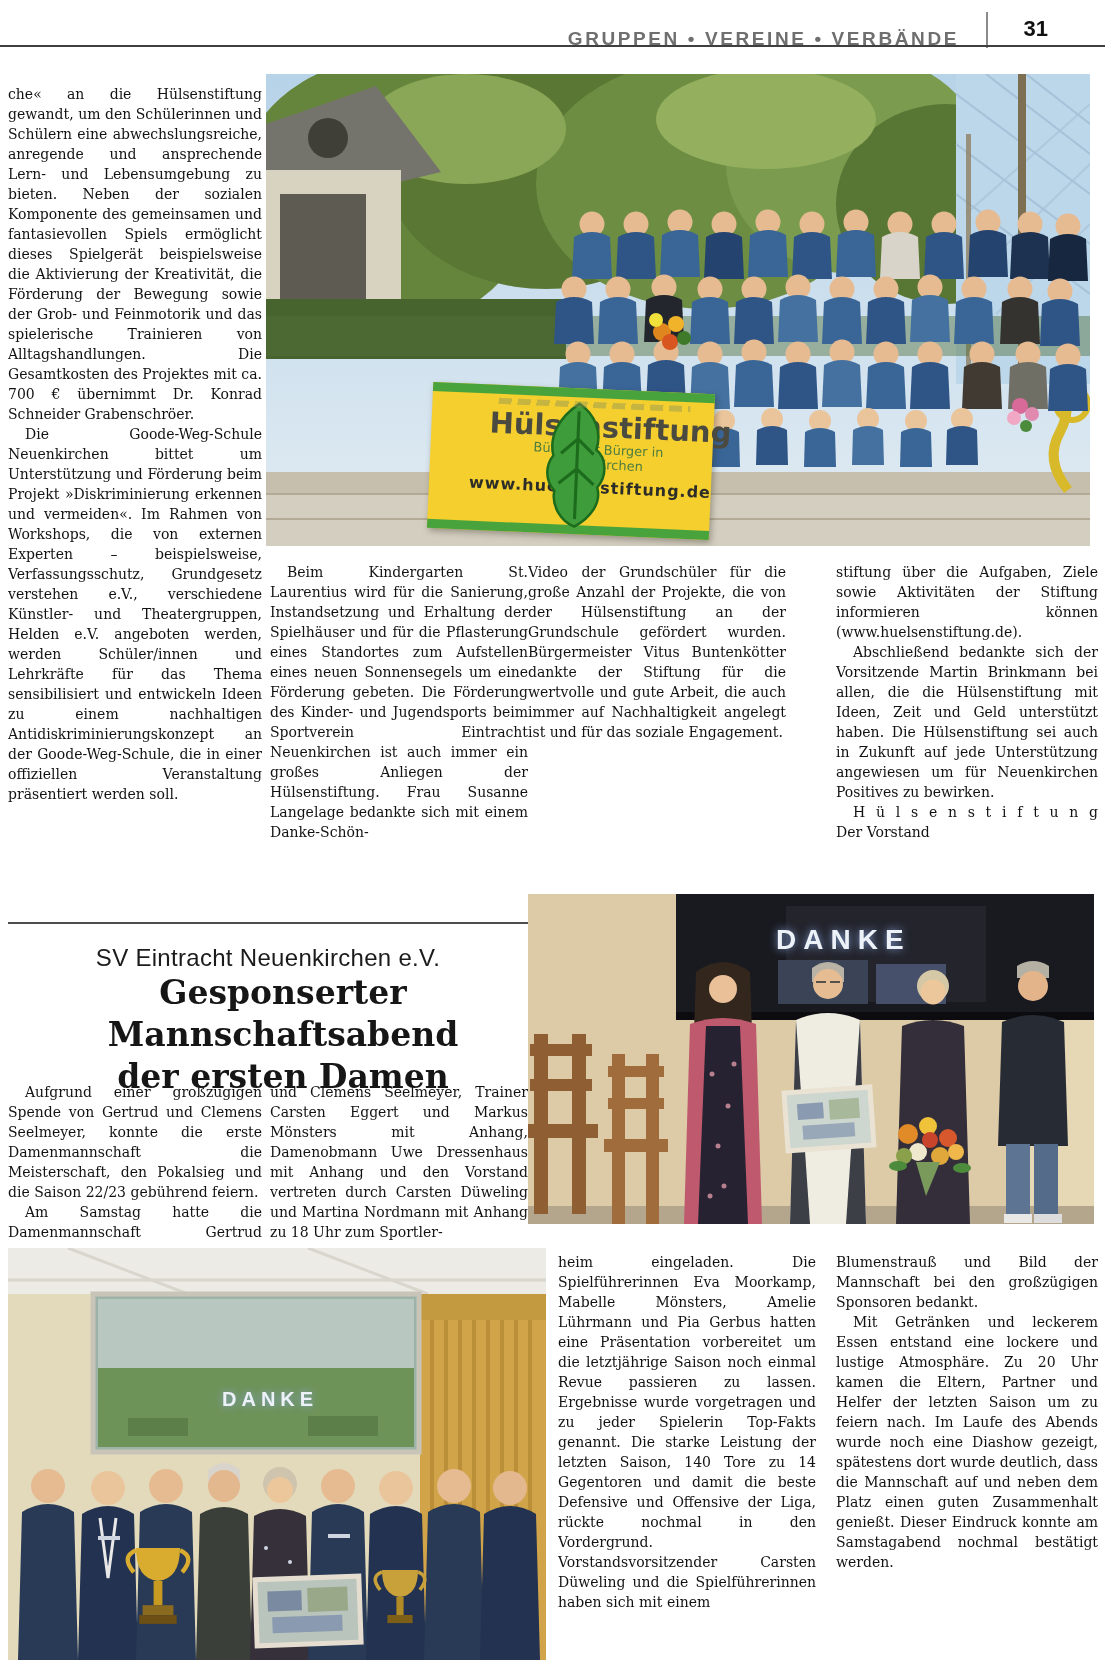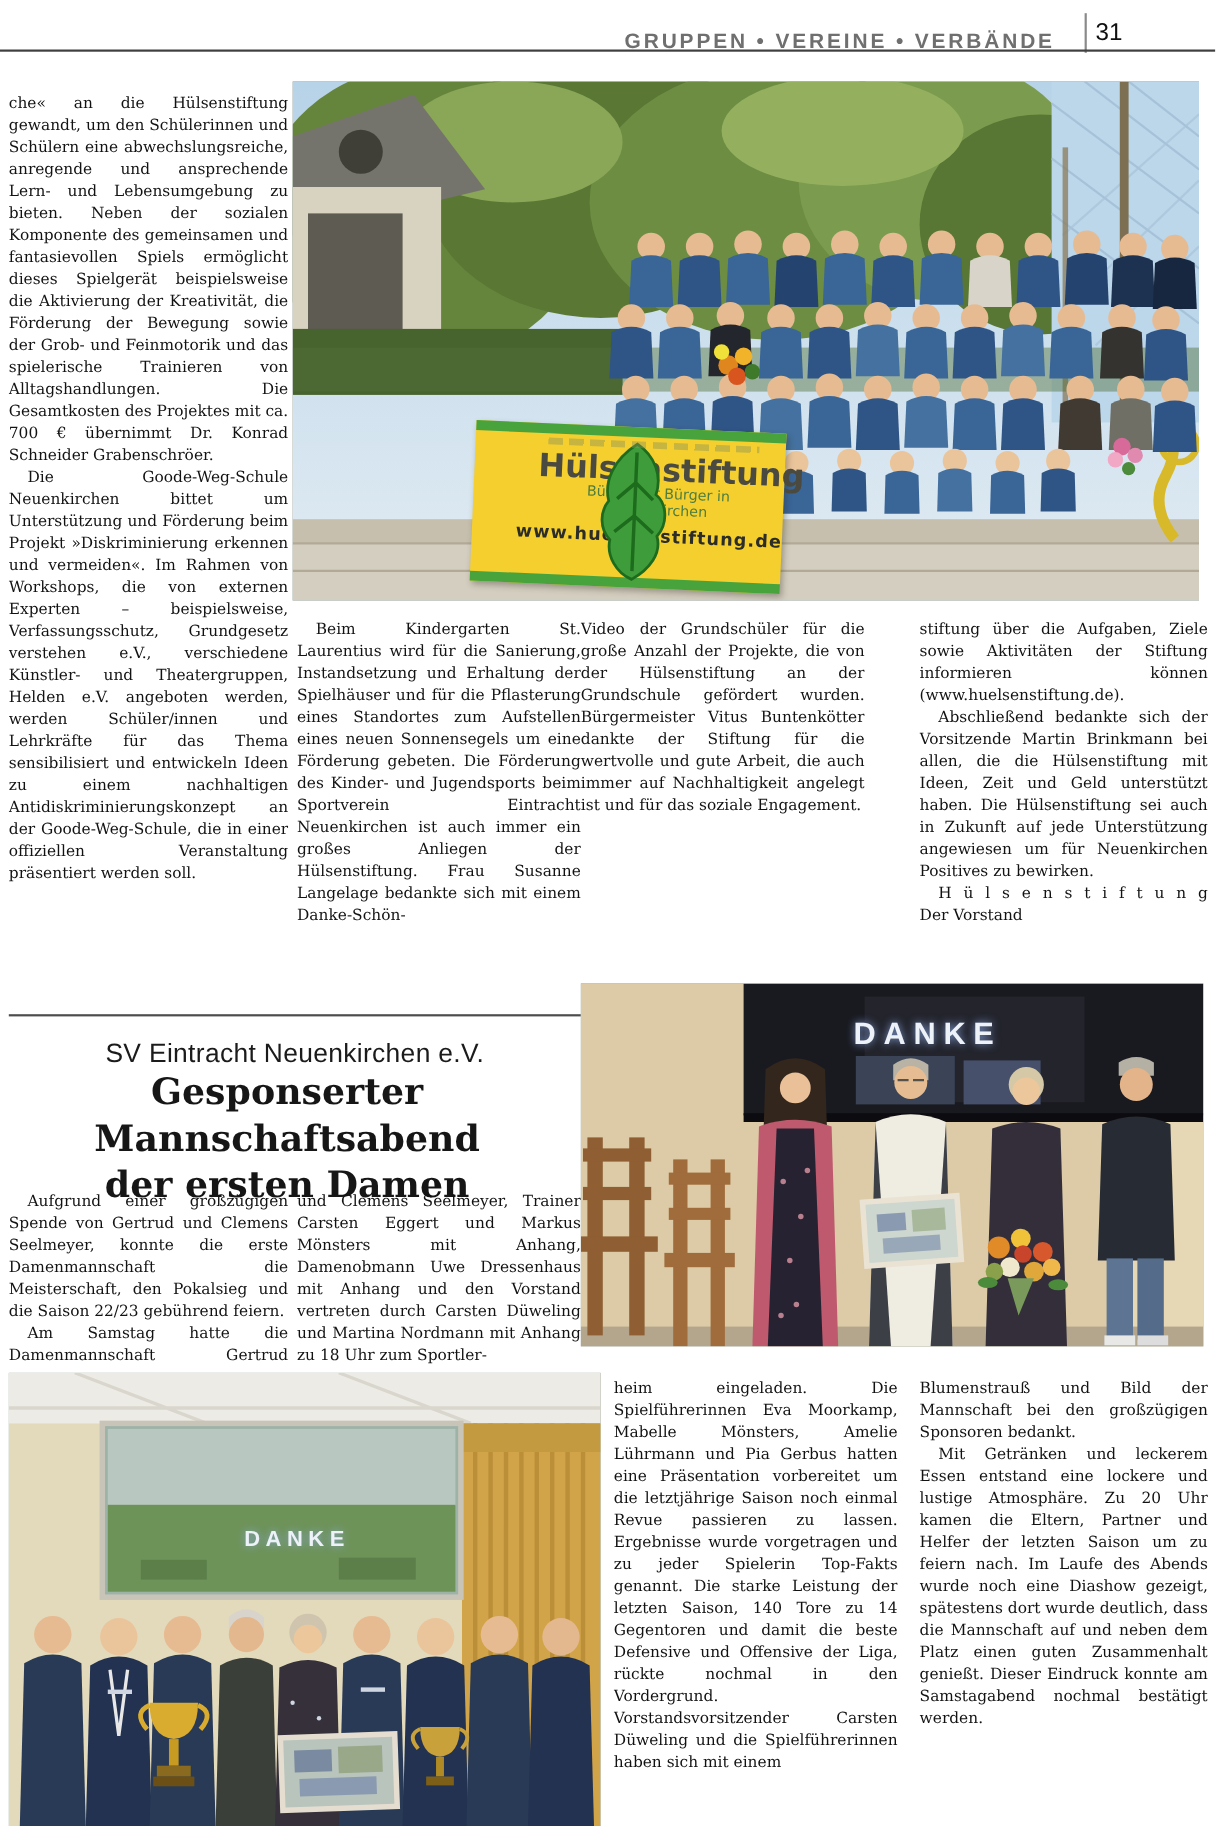--- a/index.html
+++ b/index.html
@@ -3,34 +3,34 @@
 <meta charset="utf-8">
 <style>
   html,body{margin:0;padding:0;background:#ffffff;}
   .page{position:relative;width:1105px;height:1660px;background:#ffffff;overflow:hidden;
         font-family:"DejaVu Serif",serif;color:#141414;}
 
   
   .hdr-title{position:absolute;top:28px;right:146px;font-family:"Liberation Sans",sans-serif;
              font-weight:bold;font-size:19px;letter-spacing:2.6px;color:#6f6f6f;white-space:nowrap;}
   .hdr-div{position:absolute;left:986px;top:12px;width:2px;height:36px;background:#8a8a8a;}
-  .hdr-page{position:absolute;left:996px;top:16px;width:52px;text-align:left;
-            font-family:"Liberation Sans",sans-serif;font-weight:normal;font-size:22px;color:#101010;}
+  .hdr-page{position:absolute;left:996px;top:16px;width:52px;text-align:right;
+            font-family:"Liberation Sans",sans-serif;font-weight:bold;font-size:22px;color:#101010;}
   .hdr-rule{position:absolute;left:0;top:45px;width:1105px;height:2px;background:#3f3f3f;}
 
   
   .col{position:absolute;text-align:justify;font-size:14px;line-height:20px;color:#121212;overflow:hidden;}
   .col p{margin:0;}
   .col p.ind{text-indent:17px;}
   .force-just{text-align-last:justify;}
 
   
   .kicker{position:absolute;left:8px;top:944px;width:520px;text-align:center;
           font-family:"Liberation Sans",sans-serif;font-size:24px;color:#1b1b1b;letter-spacing:.3px;}
-  .headline{position:absolute;left:1px;top:972px;width:520px;text-align:center;
+  .headline{position:absolute;left:23px;top:972px;width:520px;text-align:center;
             font-family:"DejaVu Serif",serif;font-weight:bold;font-size:33px;line-height:42px;color:#161616;}
   .headline span{display:block;}
   .mid-rule{position:absolute;left:8px;top:922px;width:520px;height:2px;background:#4d4d4d;}
 
   
   .photo{position:absolute;overflow:hidden;background:#9aa49a;}
   .photo svg{display:block;width:100%;height:100%;}
 
   
   .sign{position:absolute;left:164px;top:314px;width:282px;height:128px;background:#f4cf2e;

